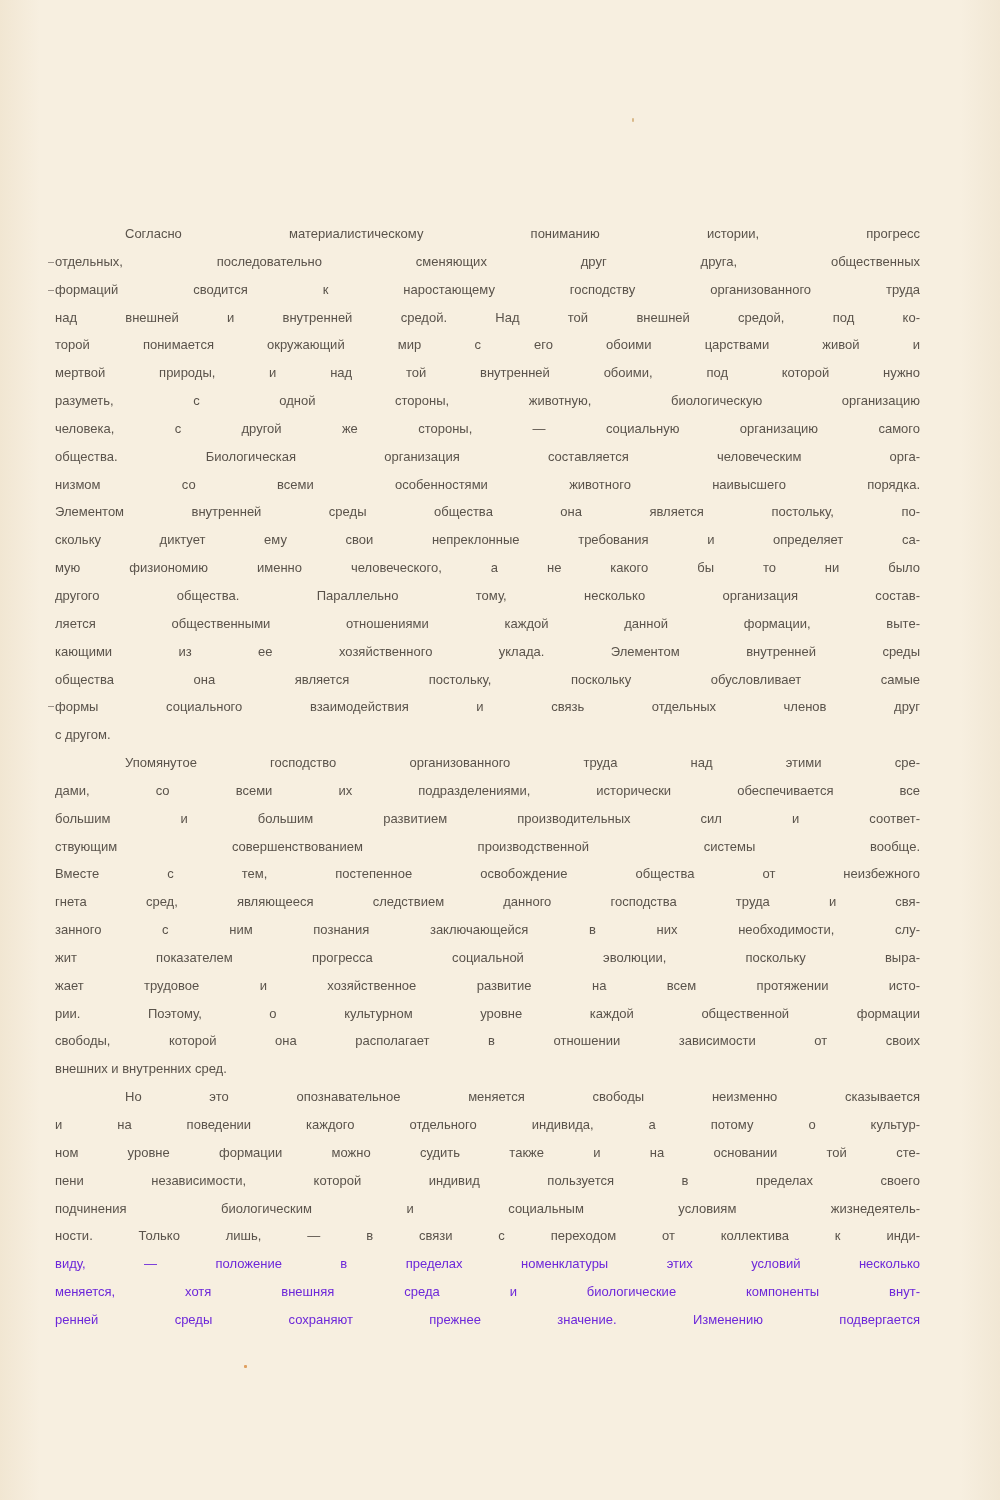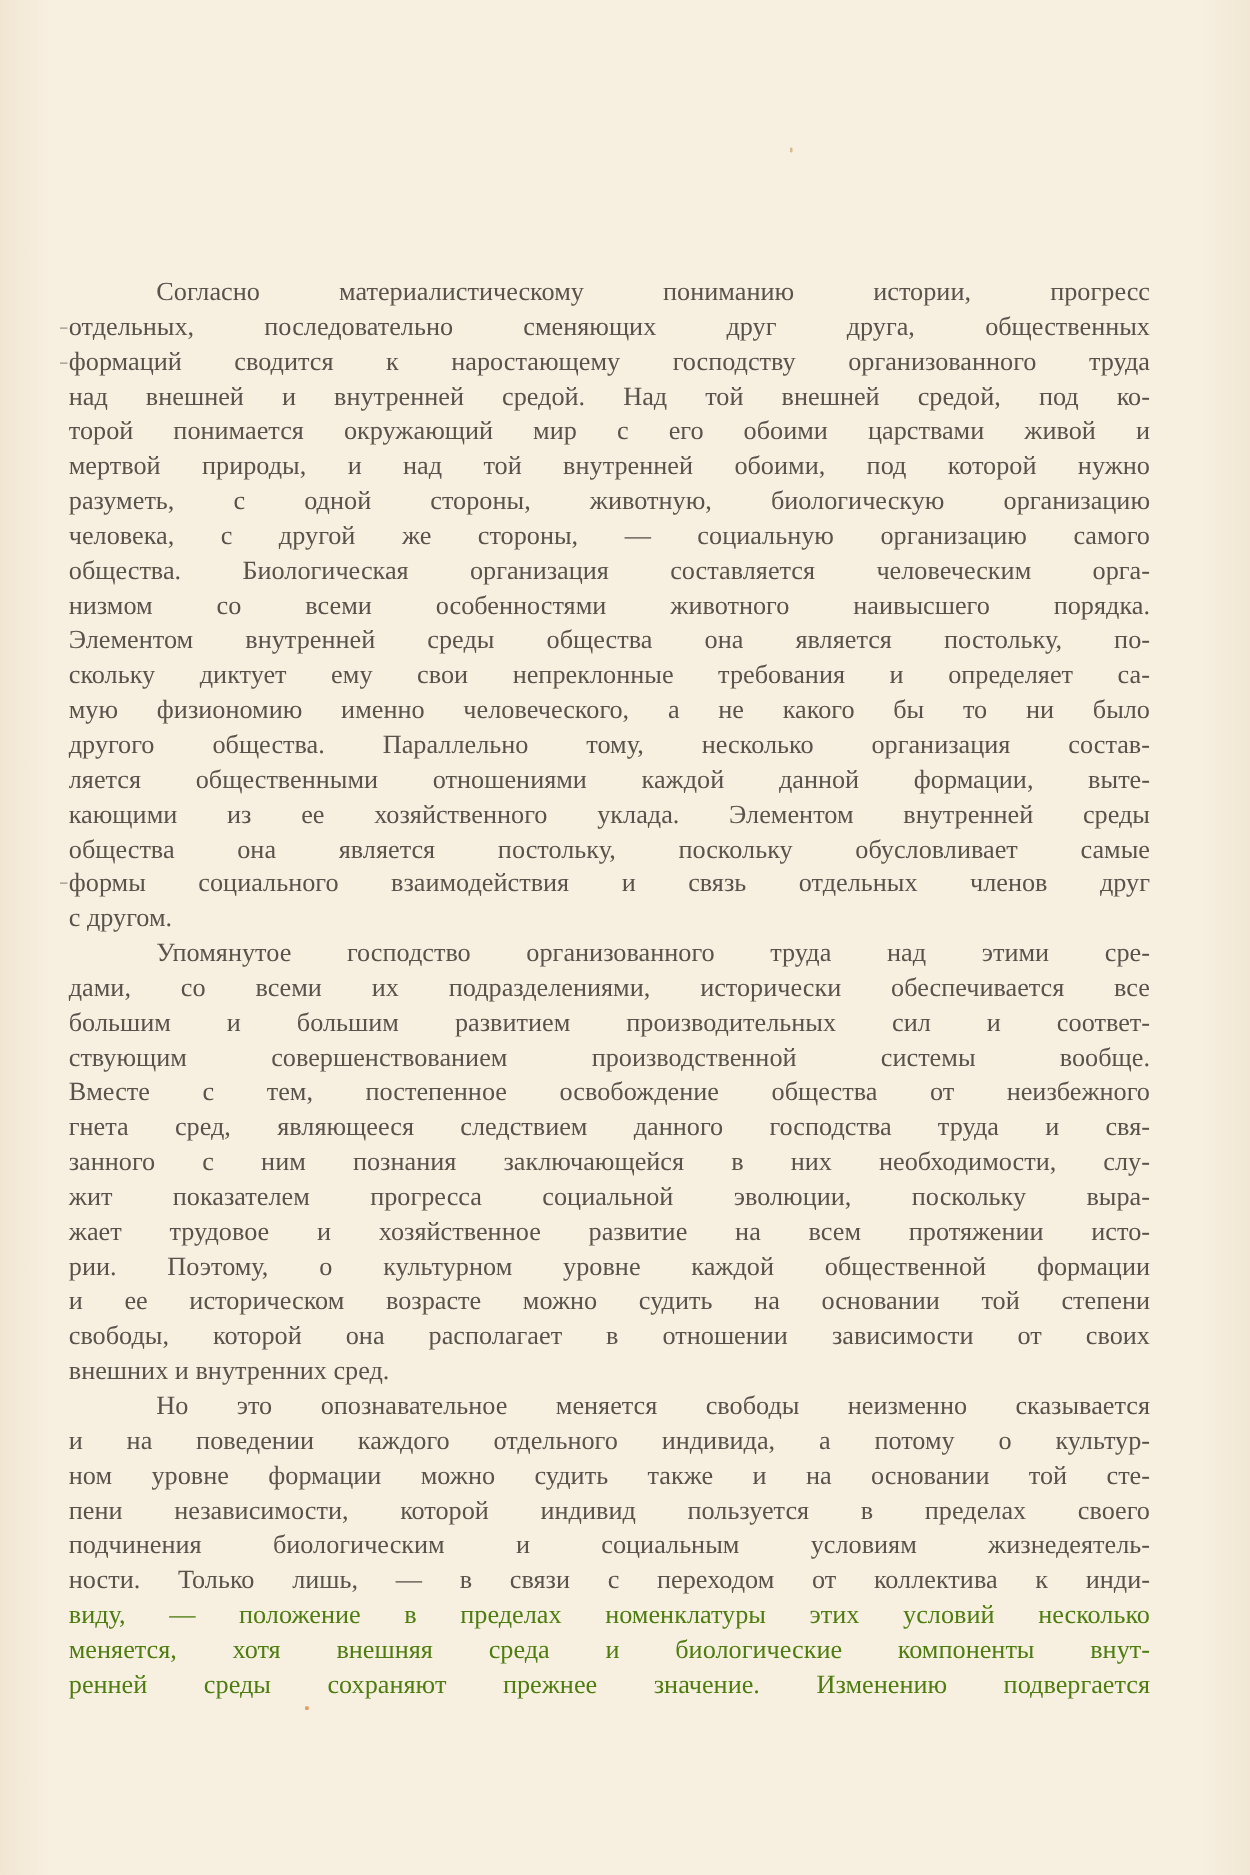--- a/index.html
+++ b/index.html
@@ -22,37 +22,37 @@
     .text-block {
       position: absolute;
       left: 55px;
       top: 220px;
       width: 865px;
     }
     .line {
       display: block;
       height: 27.85px;
       line-height: 27.85px;
-      font-family: Liberation Serif, serif;
-      font-size: 21px;
+      font-family: Liberation Sans, sans-serif;
+      font-size: 13px;
       color: #5a534b;
       text-align: justify;
       text-align-last: justify;
       white-space: nowrap;
       overflow: visible;
       letter-spacing: 0px;
     }
     .line.indent {
       padding-left: 70px;
     }
     .line.last {
       text-align-last: left;
     }
     .line.faded {
-      color: #4d7c0f;
+      color: #6d28d9;
     }
     .speck {
       position: absolute;
       width: 2px; height: 4px;
       background: #d9b98a;
       border-radius: 1px;
     }
     .edge-mark {
       position: absolute;
       width: 6px; height: 1px;
@@ -91,21 +91,20 @@
       <span class="line indent">Упомянутое господство организованного труда над этими сре-</span>
       <span class="line">дами, со всеми их подразделениями, исторически обеспечивается все</span>
       <span class="line">большим и большим развитием производительных сил и соответ-</span>
       <span class="line">ствующим совершенствованием производственной системы вообще.</span>
       <span class="line">Вместе с тем, постепенное освобождение общества от неизбежного</span>
       <span class="line">гнета сред, являющееся следствием данного господства труда и свя-</span>
       <span class="line">занного с ним познания заключающейся в них необходимости, слу-</span>
       <span class="line">жит показателем прогресса социальной эволюции, поскольку выра-</span>
       <span class="line">жает трудовое и хозяйственное развитие на всем протяжении исто-</span>
       <span class="line">рии. Поэтому, о культурном уровне каждой общественной формации</span>
-      <span class="line">и ее историческом возрасте можно судить на основании той степени</span>
       <span class="line">свободы, которой она располагает в отношении зависимости от своих</span>
       <span class="line last">внешних и внутренних сред.</span>
     </div>
 
     <div>
       <span class="line indent">Но это опознавательное меняется свободы неизменно сказывается</span>
       <span class="line">и на поведении каждого отдельного индивида, а потому о культур-</span>
       <span class="line">ном уровне формации можно судить также и на основании той сте-</span>
       <span class="line">пени независимости, которой индивид пользуется в пределах своего</span>
       <span class="line">подчинения биологическим и социальным условиям жизнедеятель-</span>

